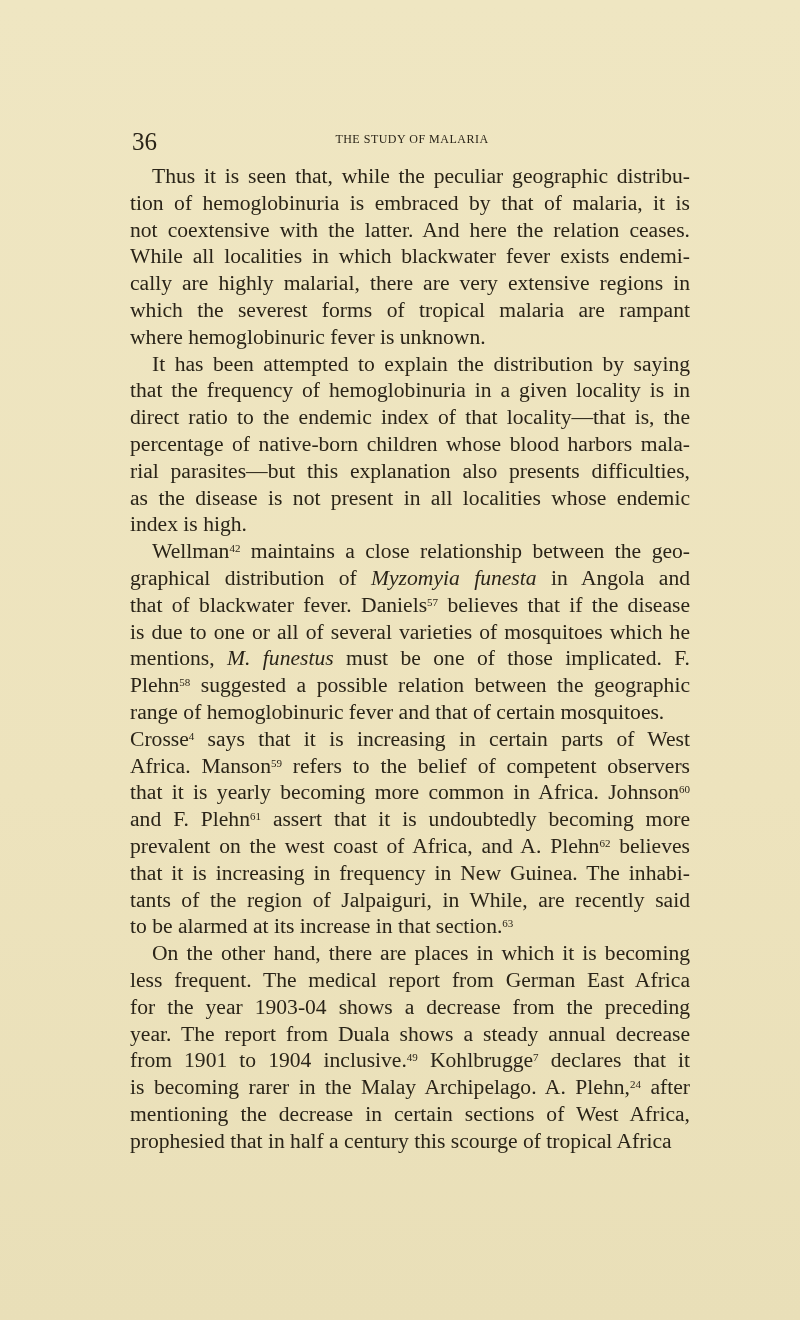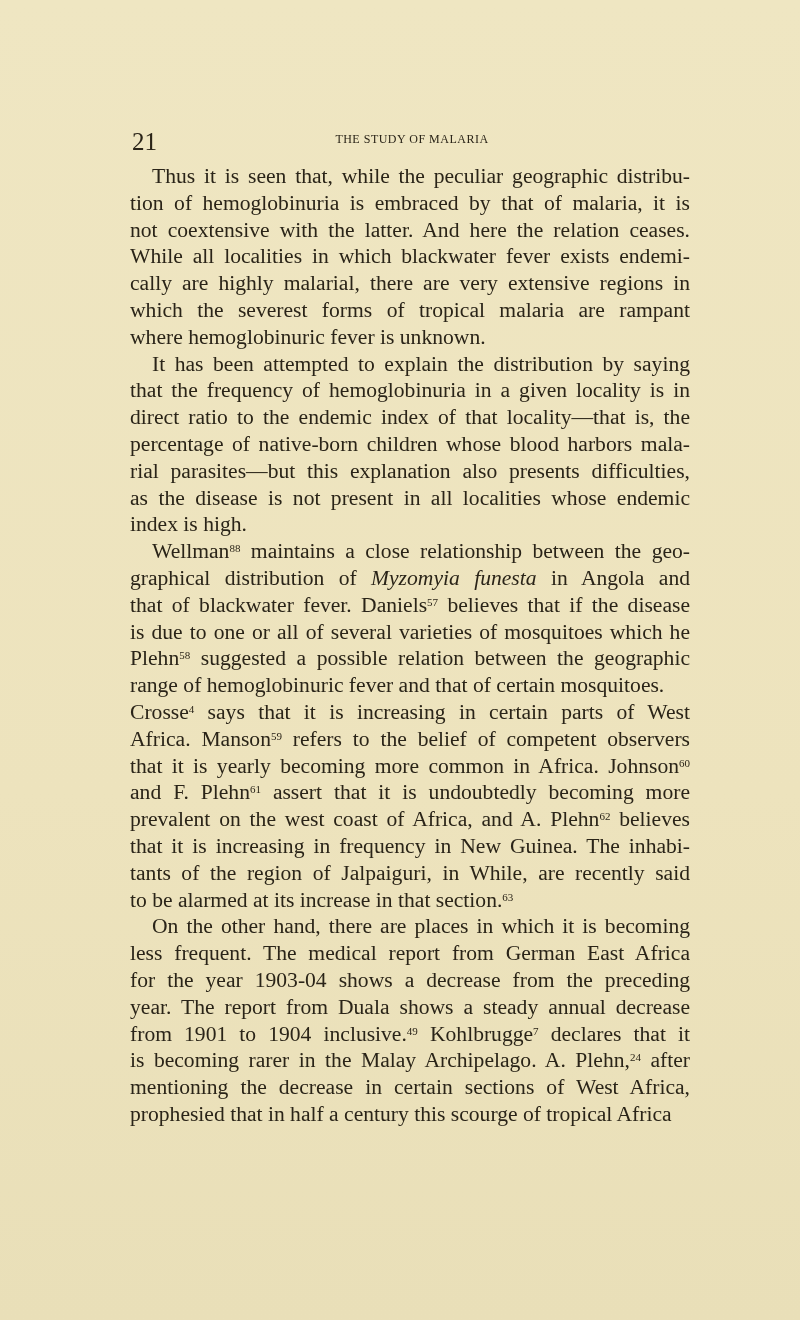--- a/index.html
+++ b/index.html
@@ -21,21 +21,21 @@
   .line { display:block; white-space:nowrap; text-align:justify; text-align-last:justify; height:26.8px; }
   .line.last { text-align-last:left; }
   sup { font-size:11px; vertical-align:top; position:relative; top:-3px; }
   i { font-style:italic; }
 </style>
 </head>
 <body>
 
 <div class="page">
   <div class="header">
-    <span class="page-num">21</span>
+    <span class="page-num">36</span>
     <div class="running-title">THE STUDY OF MALARIA</div>
   </div>
 
   <div class="body" id="body">
       <div class="para">
         <span class="line"><span class="indent"></span>Thus it is seen that, while the peculiar geographic distribu-</span>
         <span class="line">tion of hemoglobinuria is embraced by that of malaria, it is</span>
         <span class="line">not coextensive with the latter.  And here the relation ceases.</span>
         <span class="line">While all localities in which blackwater fever exists endemi-</span>
         <span class="line">cally are highly malarial, there are very extensive regions in</span>
@@ -45,24 +45,25 @@
       <div class="para">
         <span class="line"><span class="indent"></span>It has been attempted to explain the distribution by saying</span>
         <span class="line">that the frequency of hemoglobinuria in a given locality is in</span>
         <span class="line">direct ratio to the endemic index of that locality—that is, the</span>
         <span class="line">percentage of native-born children whose blood harbors mala-</span>
         <span class="line">rial parasites—but this explanation also presents difficulties,</span>
         <span class="line">as the disease is not present in all localities whose endemic</span>
         <span class="line last">index is high.</span>
       </div>
       <div class="para">
-        <span class="line"><span class="indent"></span>Wellman<sup>88</sup> maintains a close relationship between the geo-</span>
+        <span class="line"><span class="indent"></span>Wellman<sup>42</sup> maintains a close relationship between the geo-</span>
         <span class="line">graphical distribution of <i>Myzomyia funesta</i> in Angola and</span>
         <span class="line">that of blackwater fever.  Daniels<sup>57</sup> believes that if the disease</span>
         <span class="line">is due to one or all of several varieties of mosquitoes which he</span>
+        <span class="line">mentions, <i>M. funestus</i> must be one of those implicated.  F.</span>
         <span class="line">Plehn<sup>58</sup> suggested a possible relation between the geographic</span>
         <span class="line last">range of hemoglobinuric fever and that of certain mosquitoes.</span>
       </div>
       <div class="para">
         <span class="line">Crosse<sup>4</sup> says that it is increasing in certain parts of West</span>
         <span class="line">Africa.  Manson<sup>59</sup> refers to the belief of competent observers</span>
         <span class="line">that it is yearly becoming more common in Africa.  Johnson<sup>60</sup></span>
         <span class="line">and F. Plehn<sup>61</sup> assert that it is undoubtedly becoming more</span>
         <span class="line">prevalent on the west coast of Africa, and A. Plehn<sup>62</sup> believes</span>
         <span class="line">that it is increasing in frequency in New Guinea.  The inhabi-</span>

